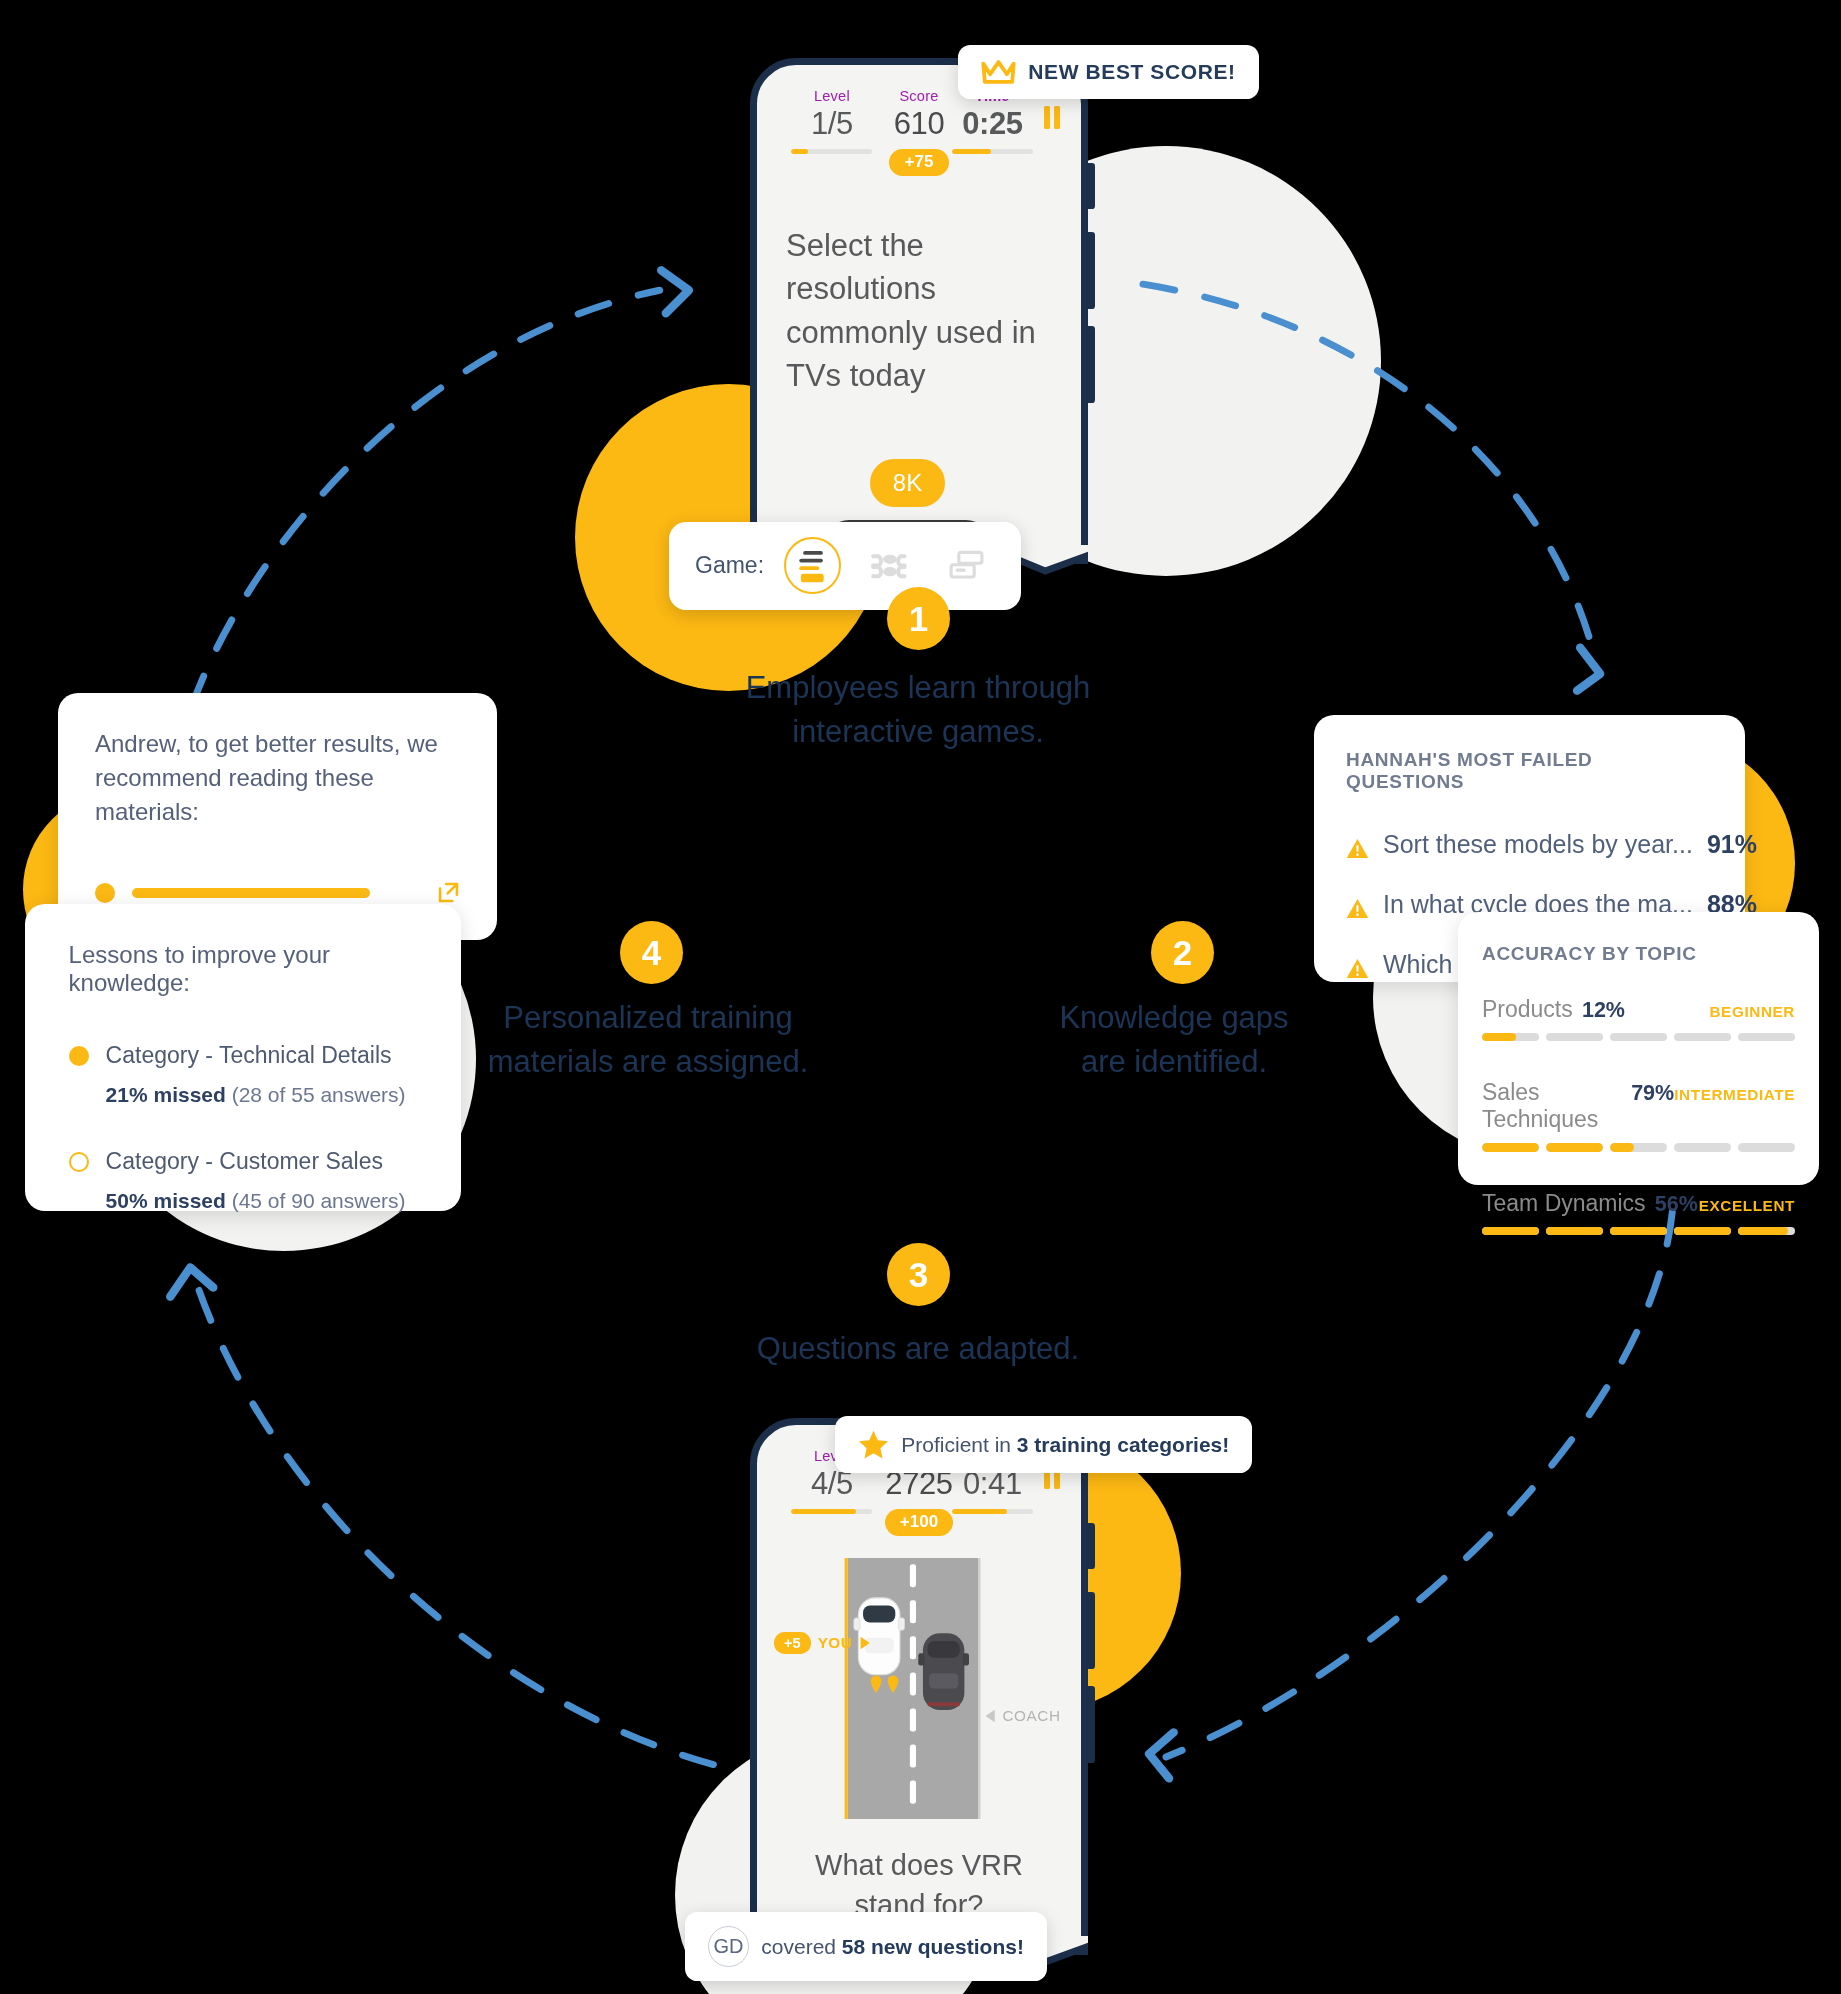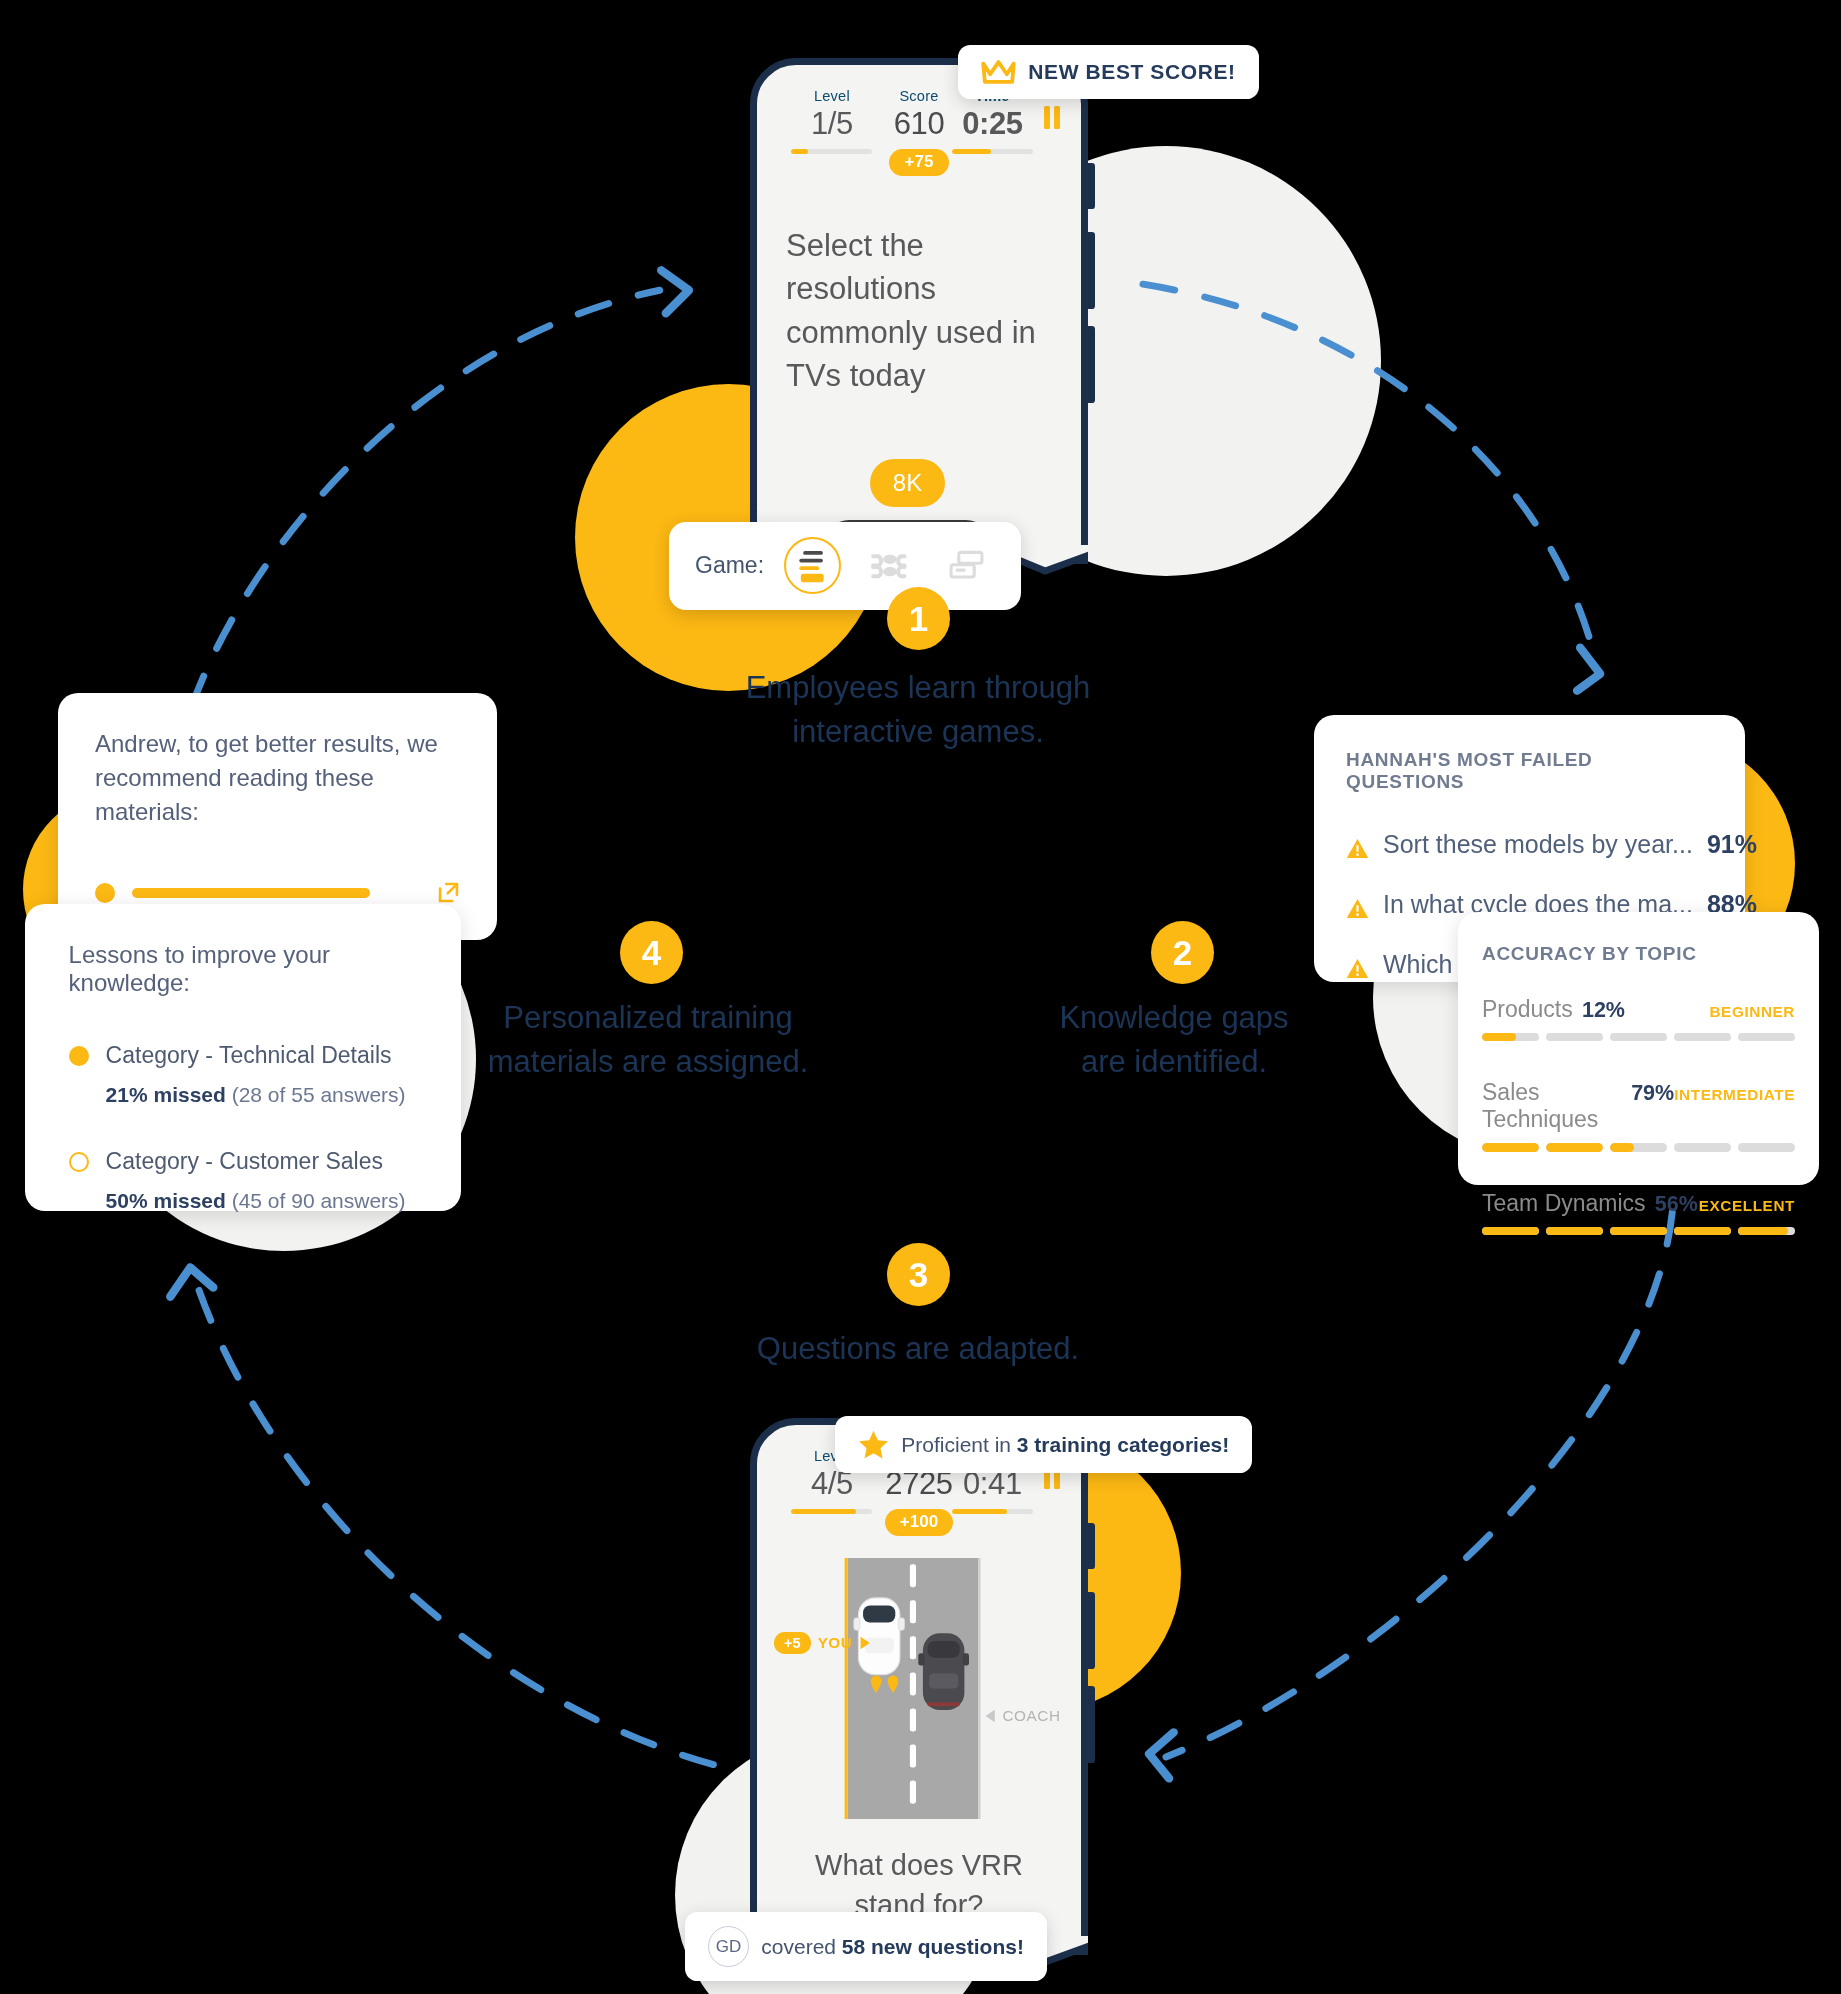--- a/index.html
+++ b/index.html
@@ -27,21 +27,21 @@
     border-radius: 46px 46px 0 0;
     overflow: visible;
   }
   .phone-screen { position: relative; width: 100%; height: 100%; overflow: hidden; border-radius: 40px 40px 0 0; }
   .side-btn { position: absolute; width: 7px; background: #1c2f4a; border-radius: 0 3.1px 3.1px 0; }
   .zigzag { position: absolute; left: -7px; width: calc(100% + 14px); height: 46px; }
 
   
   .hud { display: flex; justify-content: space-between; align-items: flex-start; padding: 0 32px; }
   .hud-cell { display: flex; flex-direction: column; align-items: center; width: 33%; }
-  .hud-label { font-size: 14.6px; color: #0c4a6e; letter-spacing: 0.2px; margin-bottom: 1.5px; }
+  .hud-label { font-size: 14.6px; color: #a21caf; letter-spacing: 0.2px; margin-bottom: 1.5px; }
   .hud-value { font-size: 31px; color: #58595b; letter-spacing: -0.4px; }
   .hud-value.strong { color: #4a4b4d; font-weight: 400; }
   .hud-bar { width: 81px; height: 5.4px; border-radius: 3.1px; background: #e2e2e0; margin-top: 7px; overflow: hidden; }
   .hud-bar i { display: block; height: 100%; background: #fcb813; border-radius: 3.1px; }
   .hud-right-wrap { display: flex; align-items: flex-start; gap: 10.7px; }
   .pause-icon { display: flex; gap: 4.6px; margin-top: 18.4px; }
   .pause-icon span { display: block; width: 6.1px; height: 23px; background: #fcb813; border-radius: 1.5px; }
   .score-chip {
     background: #fcb813; color: #fff; font-size: 17px; font-weight: 700;
     border-radius: 15.3px; padding: 3.8px 15.3px; display: inline-block; margin-top: 7px;
@@ -116,21 +116,21 @@
 
   
   .game-sel { display: flex; align-items: center; gap: 20px; }
   .game-label { font-size: 23px; color: #44546e; }
   .game-ico { width: 57px; height: 57px; display: flex; align-items: center; justify-content: center; }
   .game-ico.active { border: 2.3px solid #fcb813; border-radius: 50%; }
 
   .avatar-gd {
     width: 41px; height: 41px; border-radius: 50%; border: 1.5px solid #c7ccd6;
     display: flex; align-items: center; justify-content: center;
-    font-size: 17px; color: #5a6781; font-weight: 400; flex: 0 0 auto;
+    font-size: 20px; color: #5a6781; font-weight: 400; flex: 0 0 auto;
   }
 </style>
 </head>
 <body>
 
 <div id="stage">
 
   <div class="blob blob-white" style="left:951px; top:146px; width:430px; height:430px;"></div>
   <div class="blob blob-yellow" style="left:575px; top:384px; width:307px; height:307px;"></div>
   <div class="blob blob-yellow" style="left:1542px; top:737px; width:253px; height:253px;"></div>

